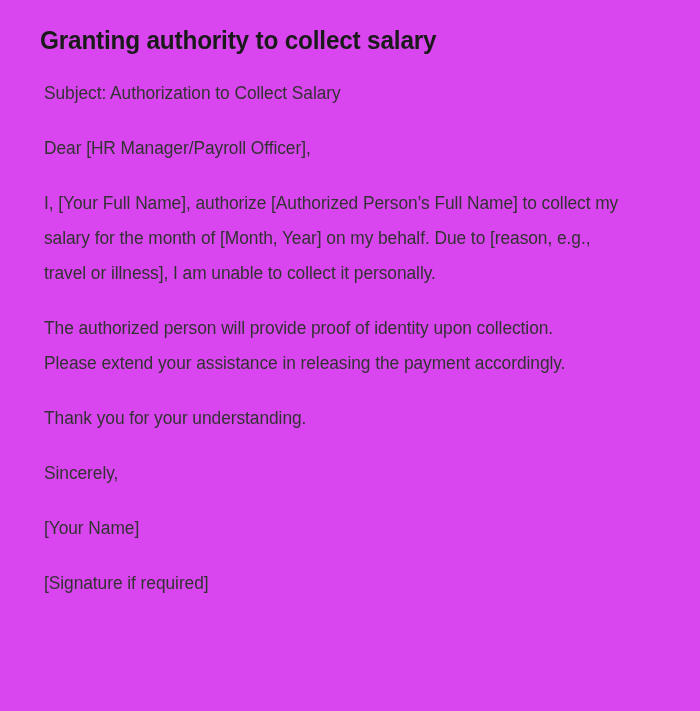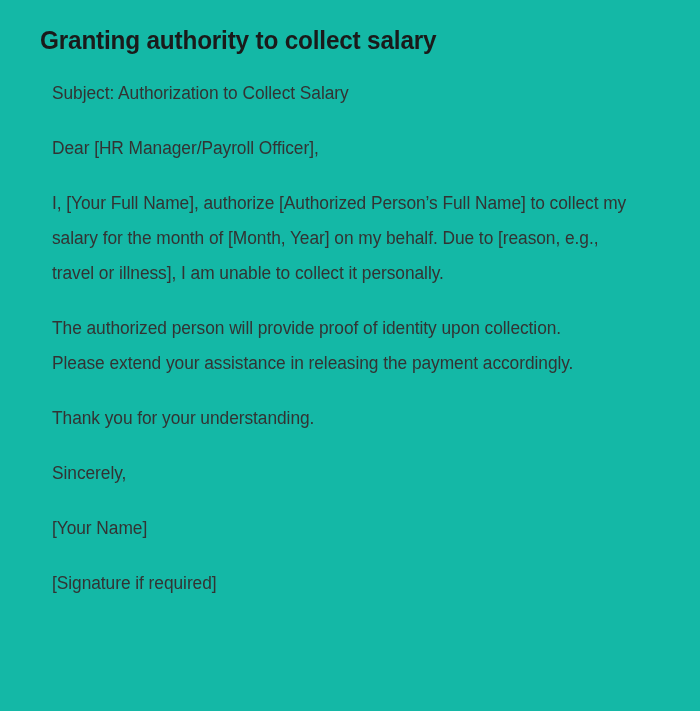--- a/index.html
+++ b/index.html
@@ -11,21 +11,21 @@
     width: 700px;
     height: 711px;
     overflow: hidden;
     font-family: "Liberation Sans", sans-serif;
     -webkit-font-smoothing: antialiased;
   }
   .page {
     box-sizing: border-box;
     width: 700px;
     height: 711px;
-    background: #14b8a6;
+    background: #d946ef;
     padding: 0;
     position: relative;
   }
   .doc {
     position: absolute;
     left: 40px;
     top: 0;
     width: 588px;
   }
   .doc-title {
@@ -35,21 +35,21 @@
     line-height: 34px;
     color: #1a1a1a;
     letter-spacing: -0.2px;
     margin: 0;
     padding-top: 23px;
     transform: scaleX(0.955);
     transform-origin: left center;
     white-space: nowrap;
   }
   .doc-body {
-    margin: 12px;
+    margin: 4px;
     padding: 0;
   }
   .para {
     font-family: "Liberation Sans", sans-serif;
     font-size: 17.6px;
     font-weight: 400;
     line-height: 35px;
     color: #333333;
     margin: 0;
     padding: 0;

